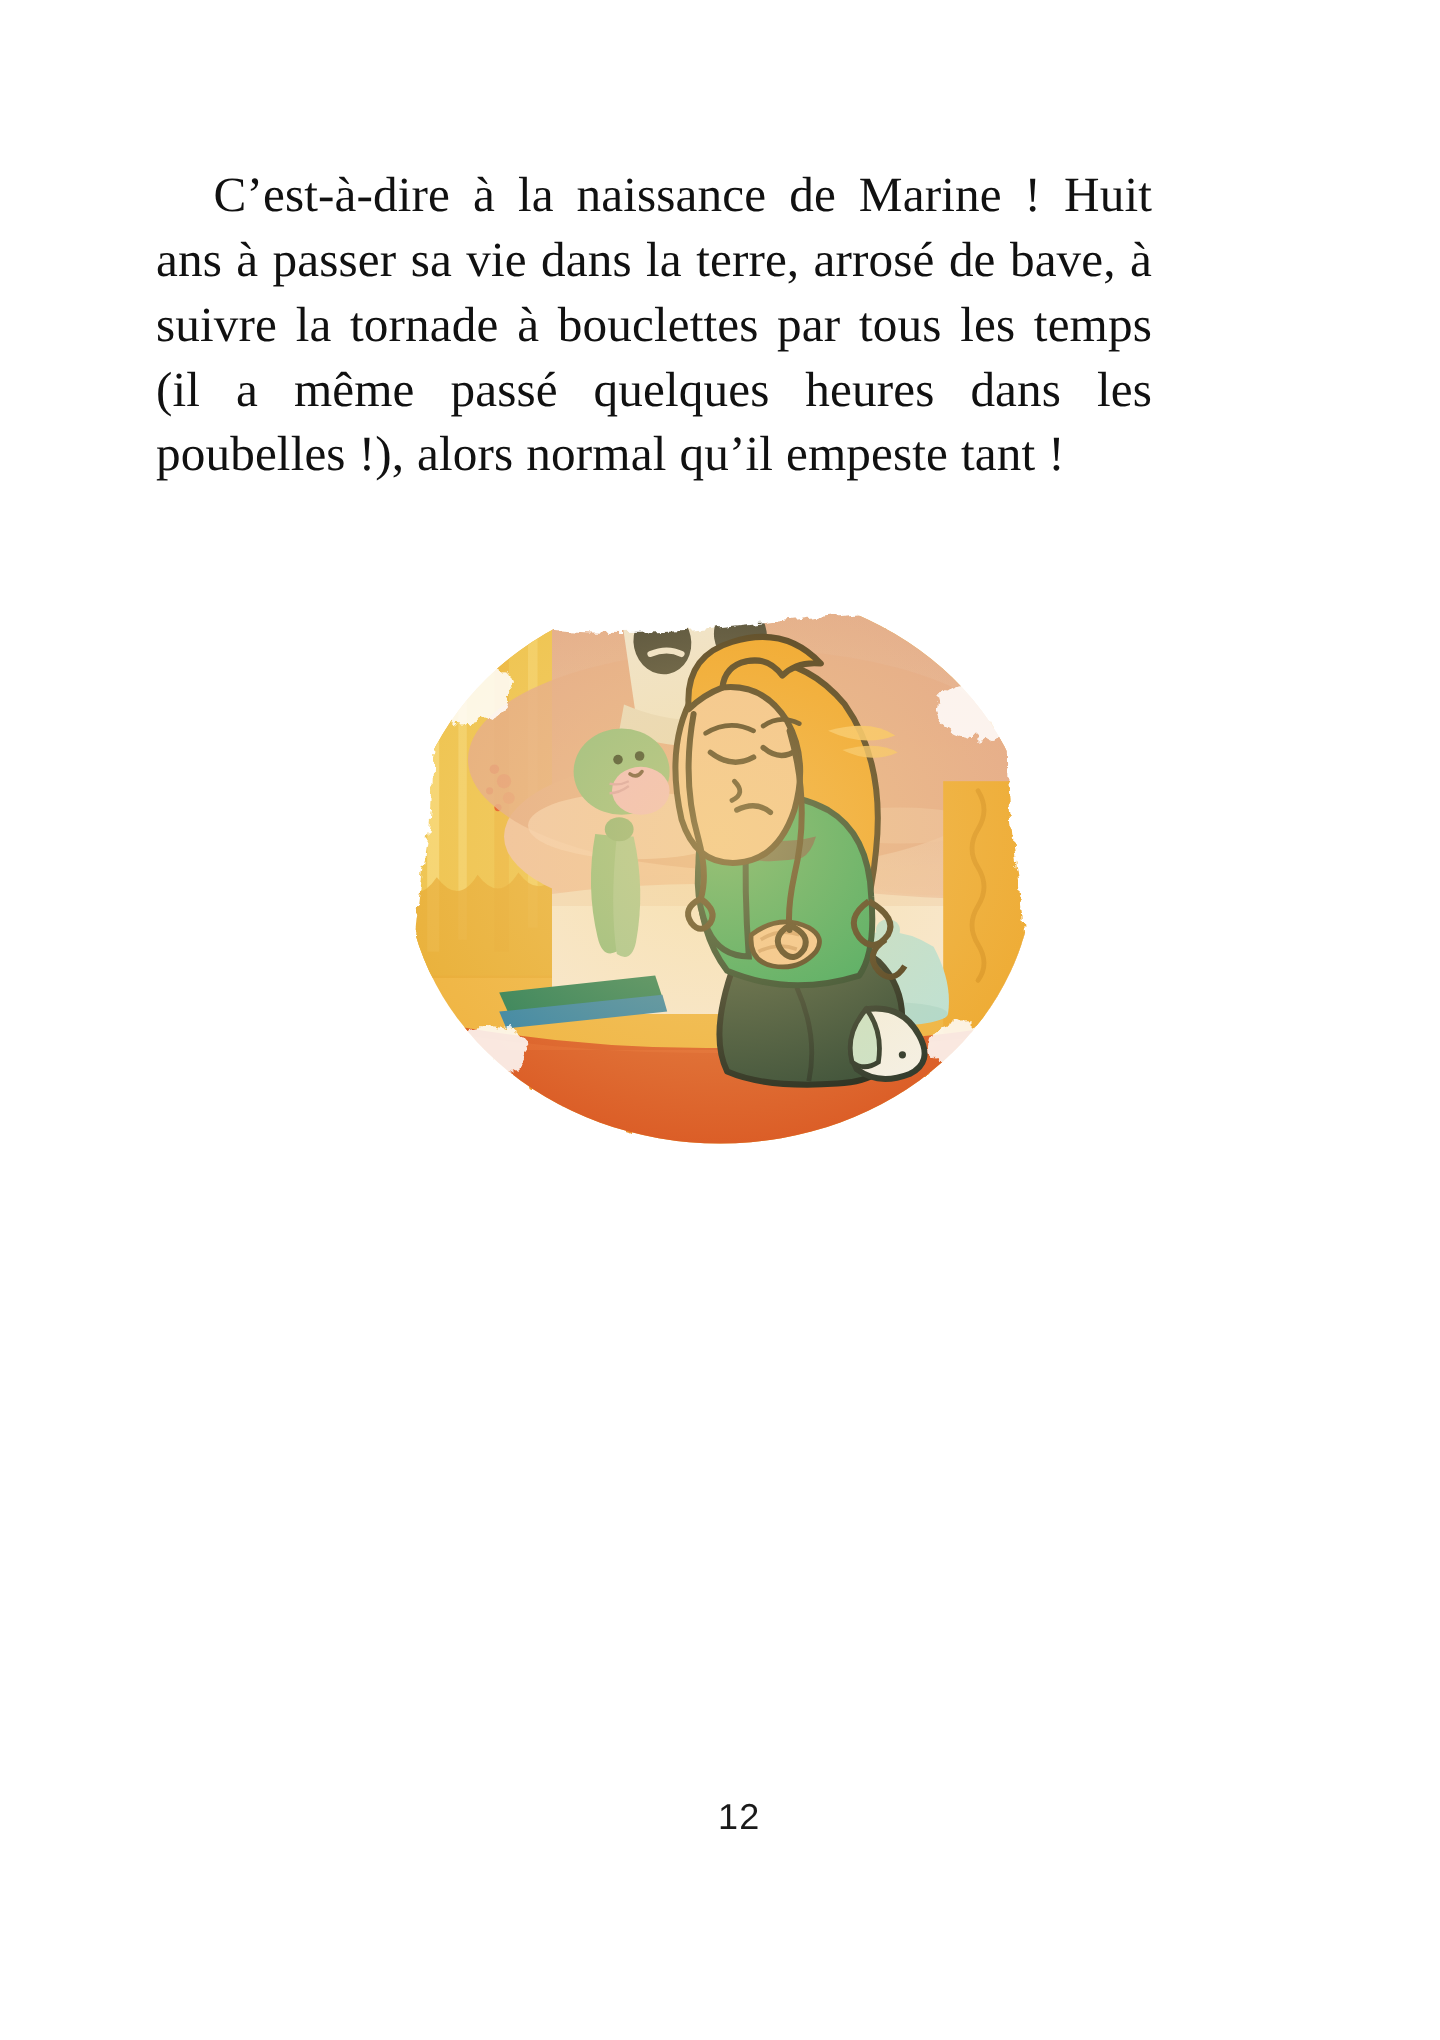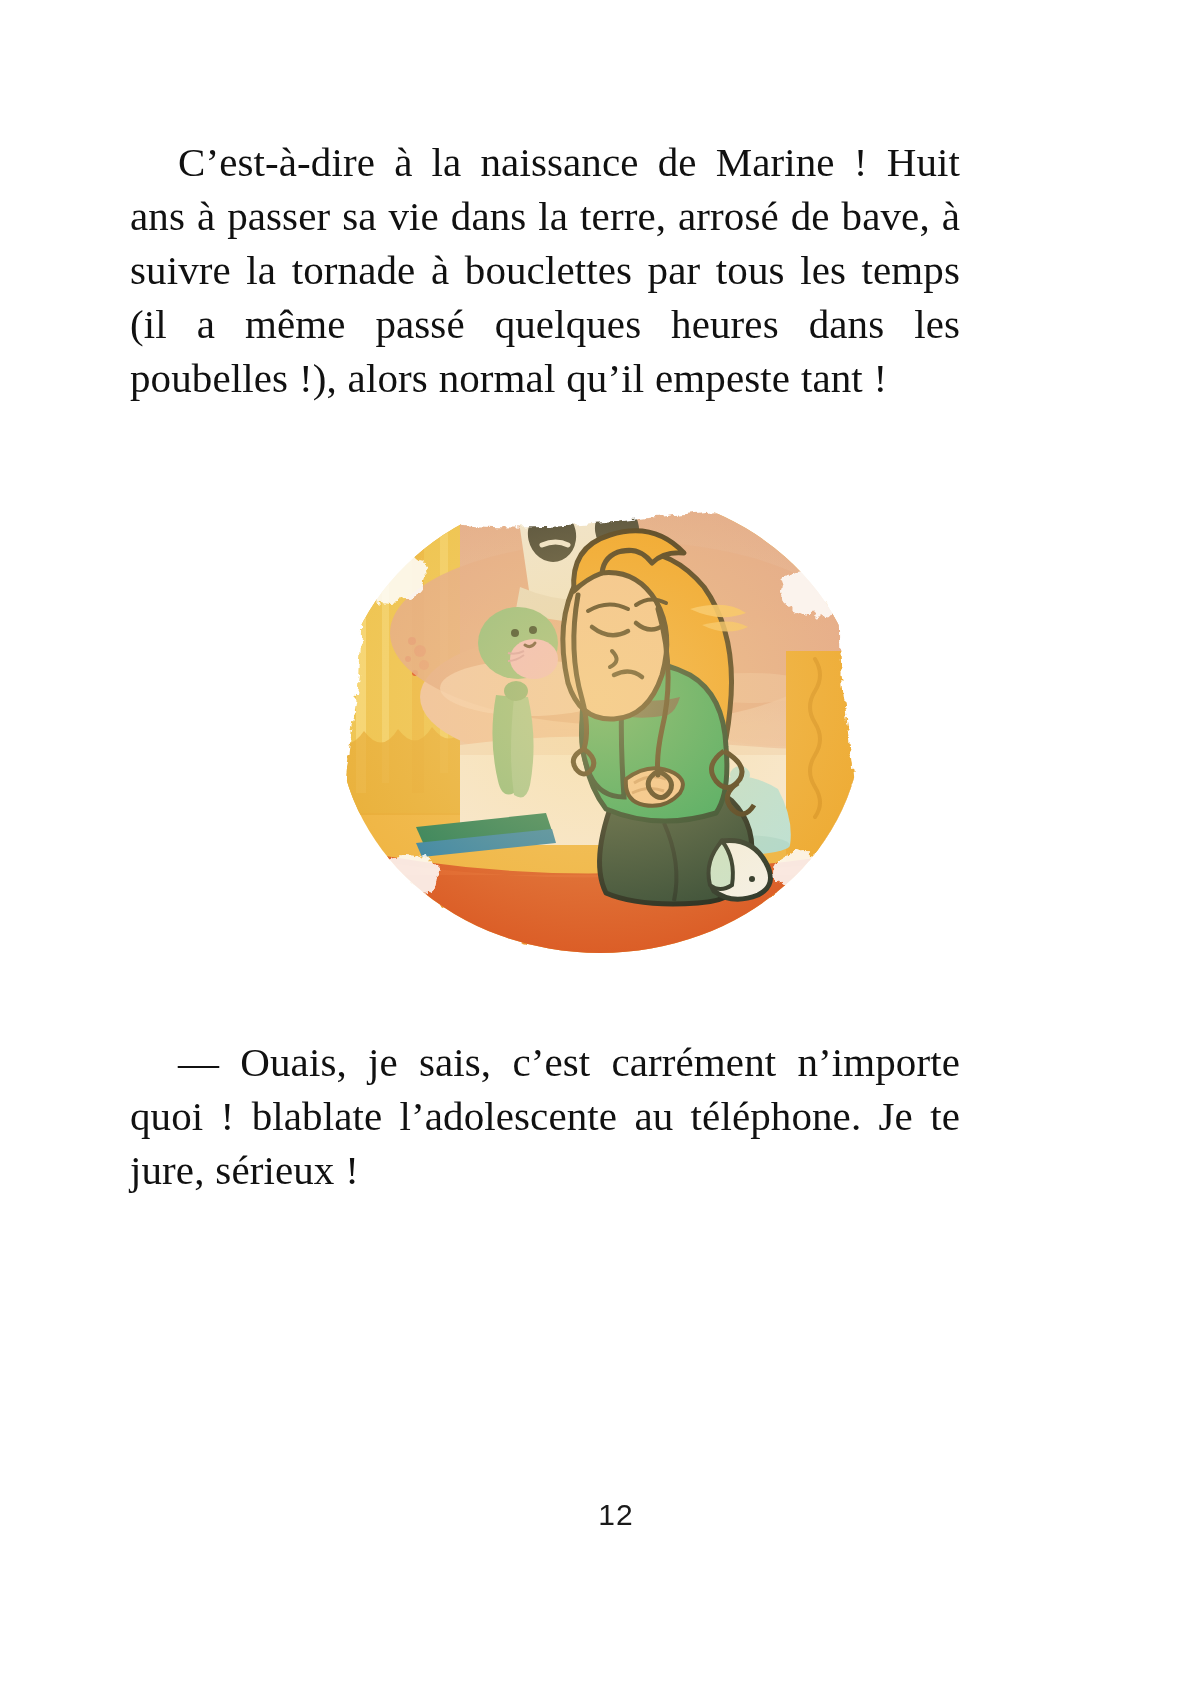--- a/index.html
+++ b/index.html
@@ -236,17 +236,16 @@
       <g filter="url(#rough)" fill="#ffffff" opacity=".85">
         <ellipse cx="70" cy="92" rx="36" ry="26"></ellipse>
         <ellipse cx="492" cy="108" rx="32" ry="24"></ellipse>
         <ellipse cx="86" cy="394" rx="34" ry="22"></ellipse>
         <ellipse cx="486" cy="390" rx="32" ry="22"></ellipse>
       </g>
     </svg>
   </div>
 
   <div class="text-block bottom-text">
-    <p class="para">— Ouais, je sais, c’est carrément n’importe quoi ! blablate l’adolescente au téléphone. Je te jure, sérieux !</p>
   </div>
 
   <div class="folio">12</div>
 </div>
 
 </body></html>

